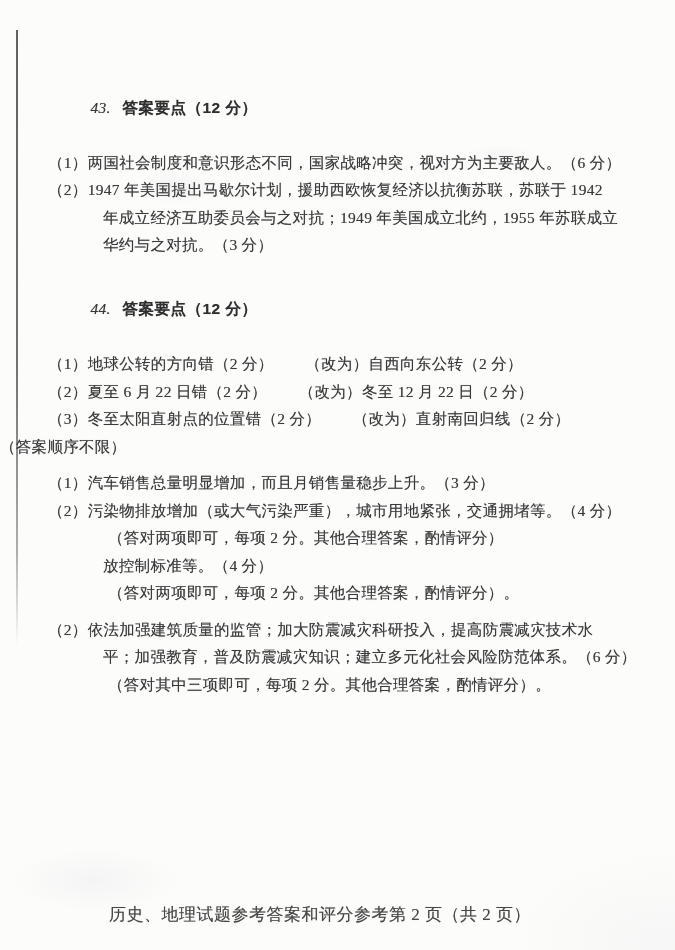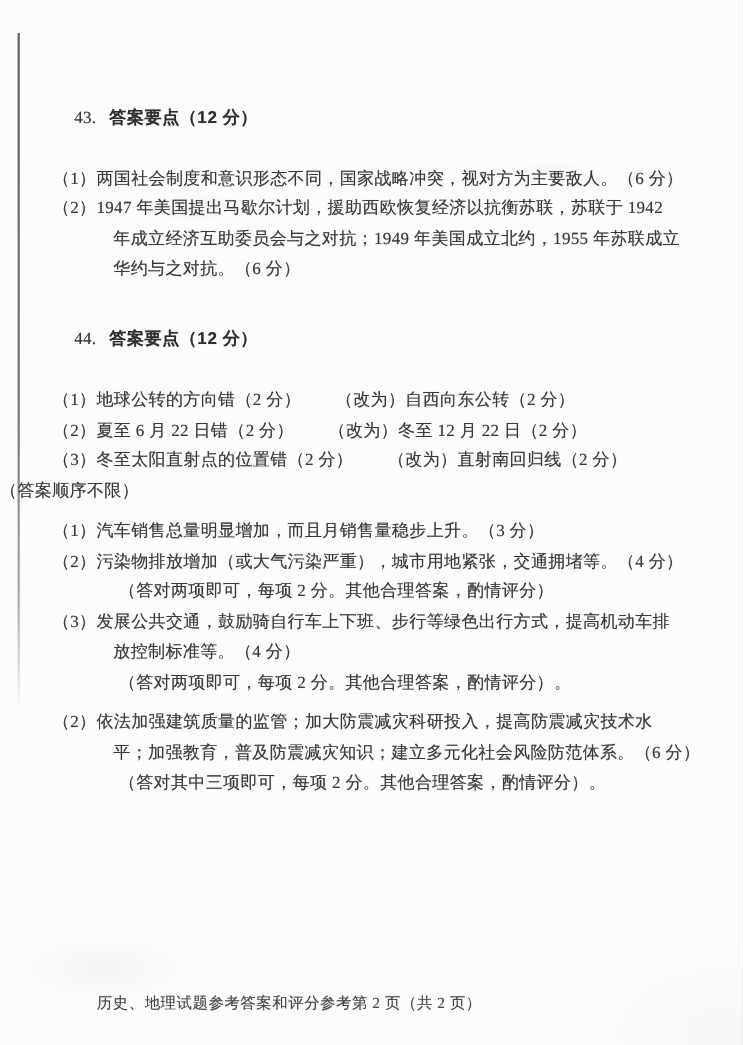--- a/index.html
+++ b/index.html
@@ -45,38 +45,39 @@
   .line {
     line-height: 27.5px;
     font-size: 15.5px;
     letter-spacing: 0.3px;
     white-space: pre;
     text-shadow: 0 0 0.7px rgba(70,70,72,0.55);
   }
   .q-header .q-num {
     display: inline-block;
     width: 32px;
-    margin-left: 34px;
+    margin-left: 57px;
     color: #383838;
+    font-style: italic;
   }
   .q-header .q-title {
     font-family: "Liberation Sans", "DejaVu Sans", sans-serif;
     font-weight: 700;
     color: #2f2f2f;
     letter-spacing: 0.5px;
   }
   .l-item  { margin-left: 48px; }
   .l-cont  { margin-left: 103px; }
   .l-note  { margin-left: 108px; }
   .l-plain { }
   .footer {
     position: absolute;
     top: 903px;
-    left: 88px;
-    font-size: 14px;
+    left: 109px;
+    font-size: 17px;
     letter-spacing: 0.5px;
     color: #474747;
     text-shadow: 0 0 0.7px rgba(80,80,82,0.5);
     white-space: pre;
   }
 </style>
 </head>
 <body>
 
 <div class="page">
@@ -85,38 +86,37 @@
 
   <div class="content">
 
     <section class="q-section">
       <div class="line q-header">
         <span class="q-num">43.</span><span class="q-title">答案要点（12 分）</span>
       </div>
       <div class="line l-item">（1）两国社会制度和意识形态不同，国家战略冲突，视对方为主要敌人。（6 分）</div>
       <div class="line l-item">（2）1947 年美国提出马歇尔计划，援助西欧恢复经济以抗衡苏联，苏联于 1942</div>
       <div class="line l-cont">年成立经济互助委员会与之对抗；1949 年美国成立北约，1955 年苏联成立</div>
-      <div class="line l-cont">华约与之对抗。（6 分）</div>
+      <div class="line l-cont">华约与之对抗。（3 分）</div>
     </section>
 
     <section class="q-section">
       <div class="line q-header">
         <span class="q-num">44.</span><span class="q-title">答案要点（12 分）</span>
       </div>
       <div class="line l-item">（1）地球公转的方向错（2 分）　　（改为）自西向东公转（2 分）</div>
       <div class="line l-item">（2）夏至 6 月 22 日错（2 分）　　（改为）冬至 12 月 22 日（2 分）</div>
       <div class="line l-item">（3）冬至太阳直射点的位置错（2 分）　　（改为）直射南回归线（2 分）</div>
       <div class="line l-plain">（答案顺序不限）</div>
     </section>
 
     <section class="q-section">
       <div class="line l-item">（1）汽车销售总量明显增加，而且月销售量稳步上升。（3 分）</div>
       <div class="line l-item">（2）污染物排放增加（或大气污染严重），城市用地紧张，交通拥堵等。（4 分）</div>
       <div class="line l-note">（答对两项即可，每项 2 分。其他合理答案，酌情评分）</div>
-      <div class="line l-item">（3）发展公共交通，鼓励骑自行车上下班、步行等绿色出行方式，提高机动车排</div>
       <div class="line l-cont">放控制标准等。（4 分）</div>
       <div class="line l-note">（答对两项即可，每项 2 分。其他合理答案，酌情评分）。</div>
     </section>
 
     <section class="q-section">
       <div class="line l-item">（2）依法加强建筑质量的监管；加大防震减灾科研投入，提高防震减灾技术水</div>
       <div class="line l-cont">平；加强教育，普及防震减灾知识；建立多元化社会风险防范体系。（6 分）</div>
       <div class="line l-note">（答对其中三项即可，每项 2 分。其他合理答案，酌情评分）。</div>
     </section>
 

